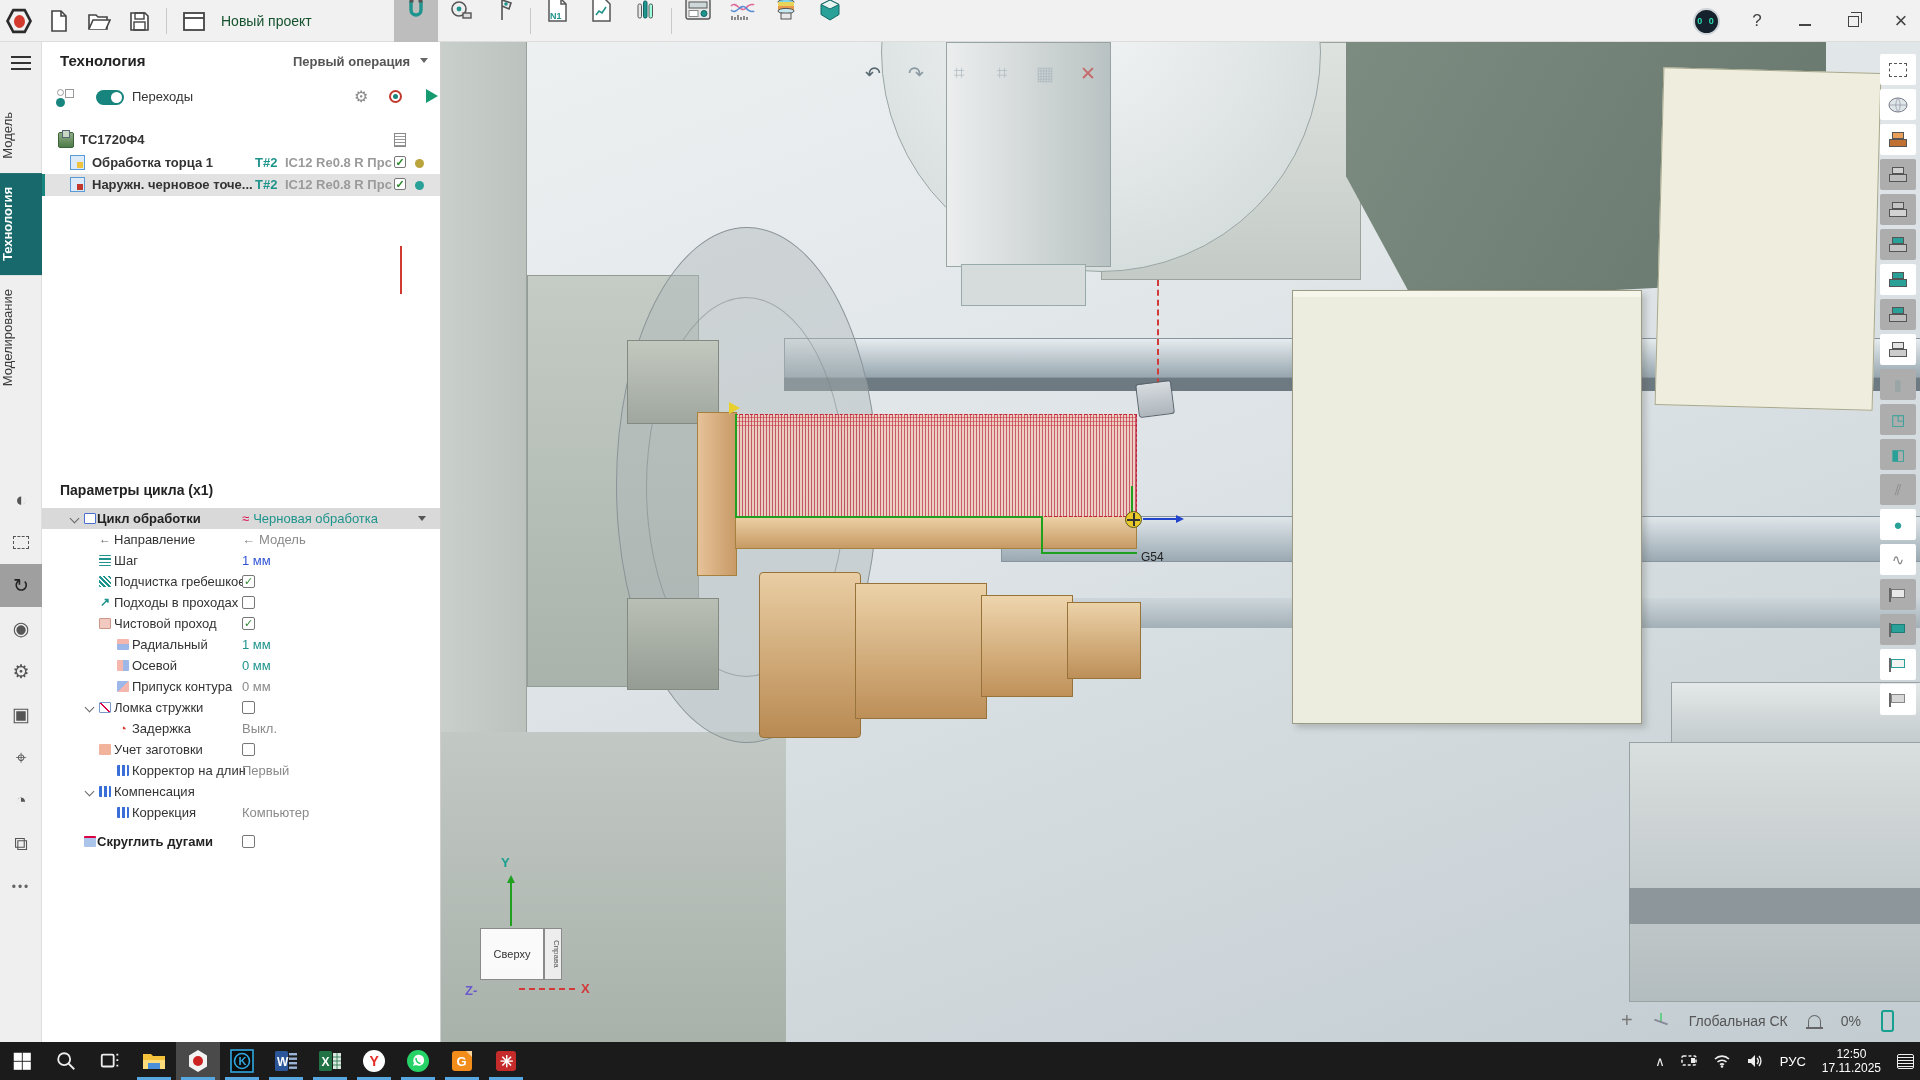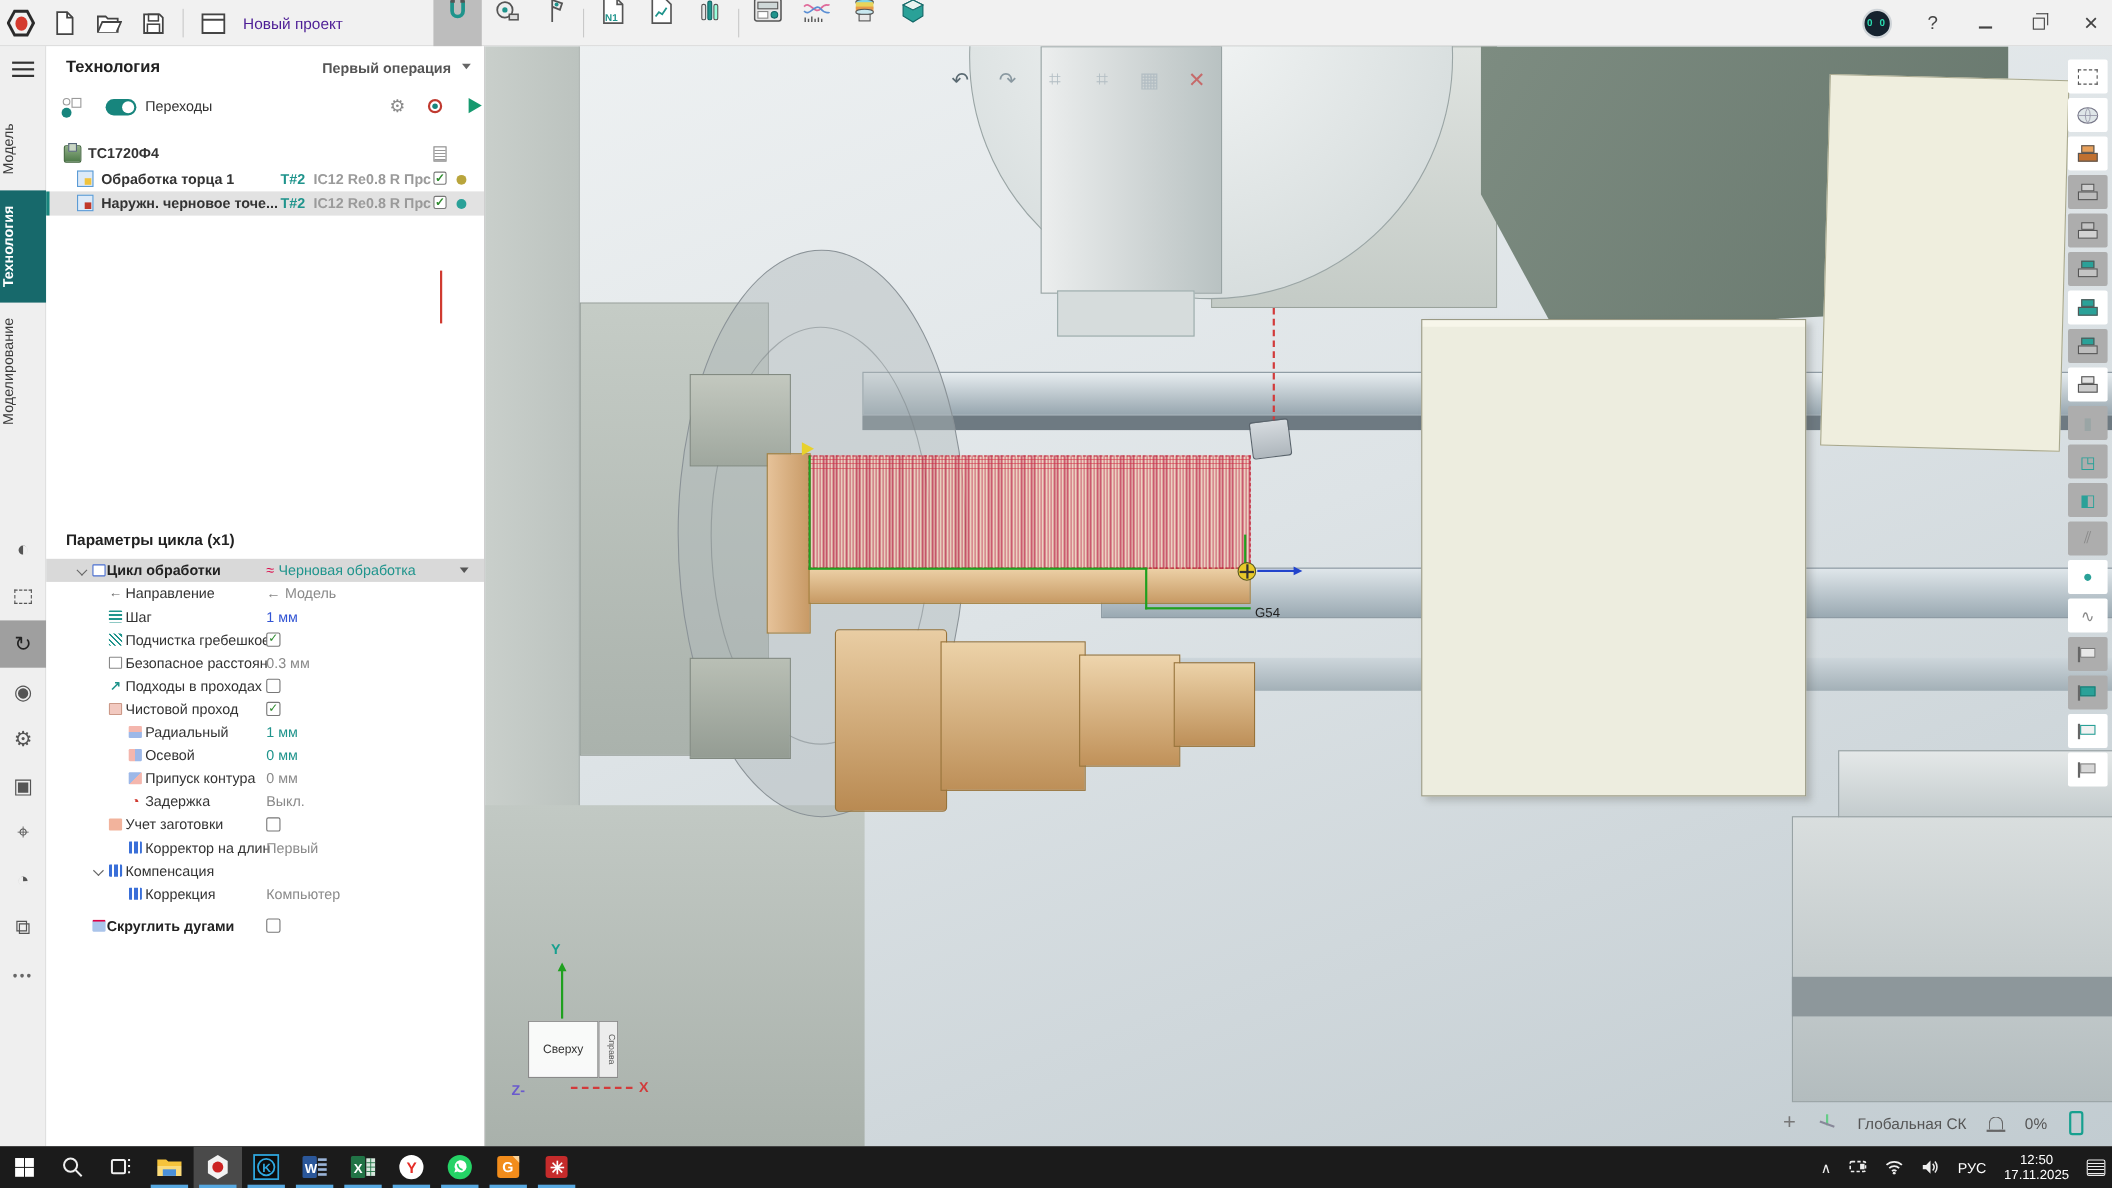--- a/index.html
+++ b/index.html
@@ -3,21 +3,21 @@
 <meta charset="utf-8">
 <style>
 * { margin:0; padding:0; box-sizing:border-box; }
 html,body { width:1920px; height:1080px; overflow:hidden; font-family:"Liberation Sans",sans-serif; background:#e6e9ea; }
 
 
 #titlebar { position:relative; height:42px; background:#f1f1f1; border-bottom:1px solid #dcdcdc; }
 .tb-left { position:absolute; left:6px; top:0; height:42px; display:flex; align-items:center; gap:14px; }
 .tb-ico { width:26px; height:26px; display:flex; align-items:center; justify-content:center; }
 .tb-sep { width:1px; height:26px; background:#c9c9c9; }
-.tb-title { font-size:14px; color:#4c1d95; }
+.tb-title { font-size:14px; color:#14532d; }
 .tb-group { position:absolute; top:0; height:42px; display:flex; align-items:center; }
 .tb-btn { width:44px; height:46px; display:flex; justify-content:center; }
 .tb-btn.sel { background:#bdbdbd; }
 .tb-right { position:absolute; right:8px; top:0; height:42px; display:flex; align-items:center; gap:26px; }
 .win-ctl { width:22px; height:22px; display:flex; align-items:center; justify-content:center; color:#444; font-size:17px; }
 .avatar { width:27px; height:27px; border-radius:50%; background:#15222e; border:2px solid #cfd4d8; color:#2adcb0; font-size:9px; display:flex; align-items:center; justify-content:center; letter-spacing:2px; font-weight:bold; }
 .restore-ico { width:11px; height:11px; border:1.5px solid #444; position:relative; }
 .restore-ico:before { content:""; position:absolute; left:2px; top:-5px; width:10px; height:10px; border:1.5px solid #444; border-left:none; border-bottom:none; }
 .min-ico { width:12px; height:2px; background:#444; margin-top:8px; }
 
@@ -425,29 +425,20 @@
           <span class="picon" style="left:56px;">
             <span class="chip" style="background:repeating-linear-gradient(45deg,#1f948c 0 1.5px,#fff 1.5px 3.5px)"></span>
           </span>
           <span class="plabel" style="left:72px;">Подчистка гребешкое</span>
           <span class="pval">
             <span class="pcheck">✓</span>
           </span>
         </div>
         <div class="prow">
           <span class="picon" style="left:56px;">
-            <span class="chip" style="background:#fff;border:1.5px solid #888"></span>
-          </span>
-          <span class="plabel" style="left:72px;">Безопасное расстоян</span>
-          <span class="pval val-gray">
-            <span>0.3 мм</span>
-          </span>
-        </div>
-        <div class="prow">
-          <span class="picon" style="left:56px;">
             <span style="color:#1f948c;font-weight:bold;">↗</span>
           </span>
           <span class="plabel" style="left:72px;">Подходы в проходах</span>
           <span class="pval">
             <span class="pcheck"></span>
           </span>
         </div>
         <div class="prow">
           <span class="picon" style="left:56px;">
             <span class="chip" style="background:#f2c9c0;border:1px solid #c98"></span>
@@ -475,20 +466,30 @@
             <span>0 мм</span>
           </span>
         </div>
         <div class="prow">
           <span class="picon" style="left:74px;">
             <span class="chip" style="background:linear-gradient(135deg,#9db8e8 50%,#f4b6ad 50%)"></span>
           </span>
           <span class="plabel" style="left:90px;">Припуск контура</span>
           <span class="pval val-gray">
             <span>0 мм</span>
+          </span>
+        </div>
+        <div class="prow">
+          <span class="caret-sp" style="left:42px;top:5px;"></span>
+          <span class="picon" style="left:56px;">
+            <span class="chip" style="background:linear-gradient(45deg,transparent 44%,#d04 44% 56%,transparent 56%),linear-gradient(#fff,#fff);border:1px solid #79c"></span>
+          </span>
+          <span class="plabel" style="left:72px;">Ломка стружки</span>
+          <span class="pval">
+            <span class="pcheck"></span>
           </span>
         </div>
         <div class="prow">
           <span class="picon" style="left:74px;">
             <span style="color:#d03a30;font-size:13px;">◔</span>
           </span>
           <span class="plabel" style="left:90px;">Задержка</span>
           <span class="pval val-gray">
             <span>Выкл.</span>
           </span>

